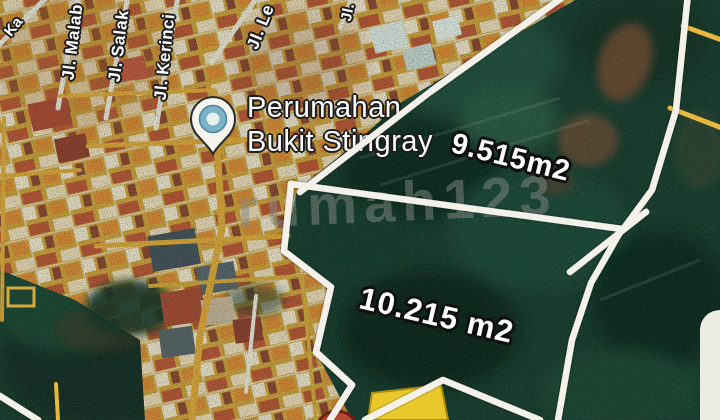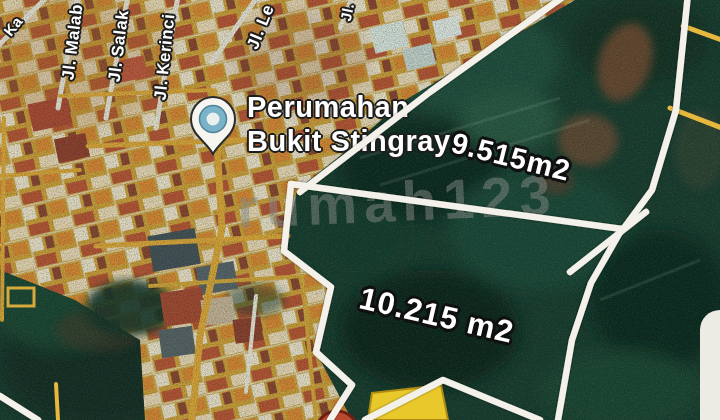--- a/index.html
+++ b/index.html
@@ -16,21 +16,21 @@
   
   .sl{position:absolute;font-weight:bold;font-size:17px;color:#fff;white-space:nowrap;
       letter-spacing:0.5px;transform:translate(-50%,-50%) rotate(-83deg);}
   .sl1{left:73px;top:42px;}
   .sl2{left:119px;top:46px;}
   .sl3{left:165px;top:57px;transform:translate(-50%,-50%) rotate(-84deg);}
   .sl4{left:261px;top:27px;transform:translate(-50%,-50%) rotate(-68deg);}
   .sl5{left:347px;top:12px;font-size:15px;transform:translate(-50%,-50%) rotate(-78deg);}
   .sl6{left:13px;top:26px;font-size:15px;transform:translate(-50%,-50%) rotate(-52deg);}
   
-  .place{position:absolute;left:247px;top:90px;font-weight:bold;font-size:29px;
+  .place{position:absolute;left:247px;top:90px;font-weight:normal;font-size:29px;
          line-height:34px;color:#fff;letter-spacing:0.5px;white-space:nowrap;}
   
   .area{position:absolute;font-weight:bold;color:#fff;white-space:nowrap;
         transform-origin:left center;letter-spacing:1px;}
   .a1{left:452px;top:126px;font-size:29px;transform:rotate(14deg);}
   .a2{left:360px;top:280px;font-size:31px;transform:rotate(13deg);}
   
   .pin{position:absolute;left:187px;top:92px;width:52px;height:66px;}
 </style>
 </head>

